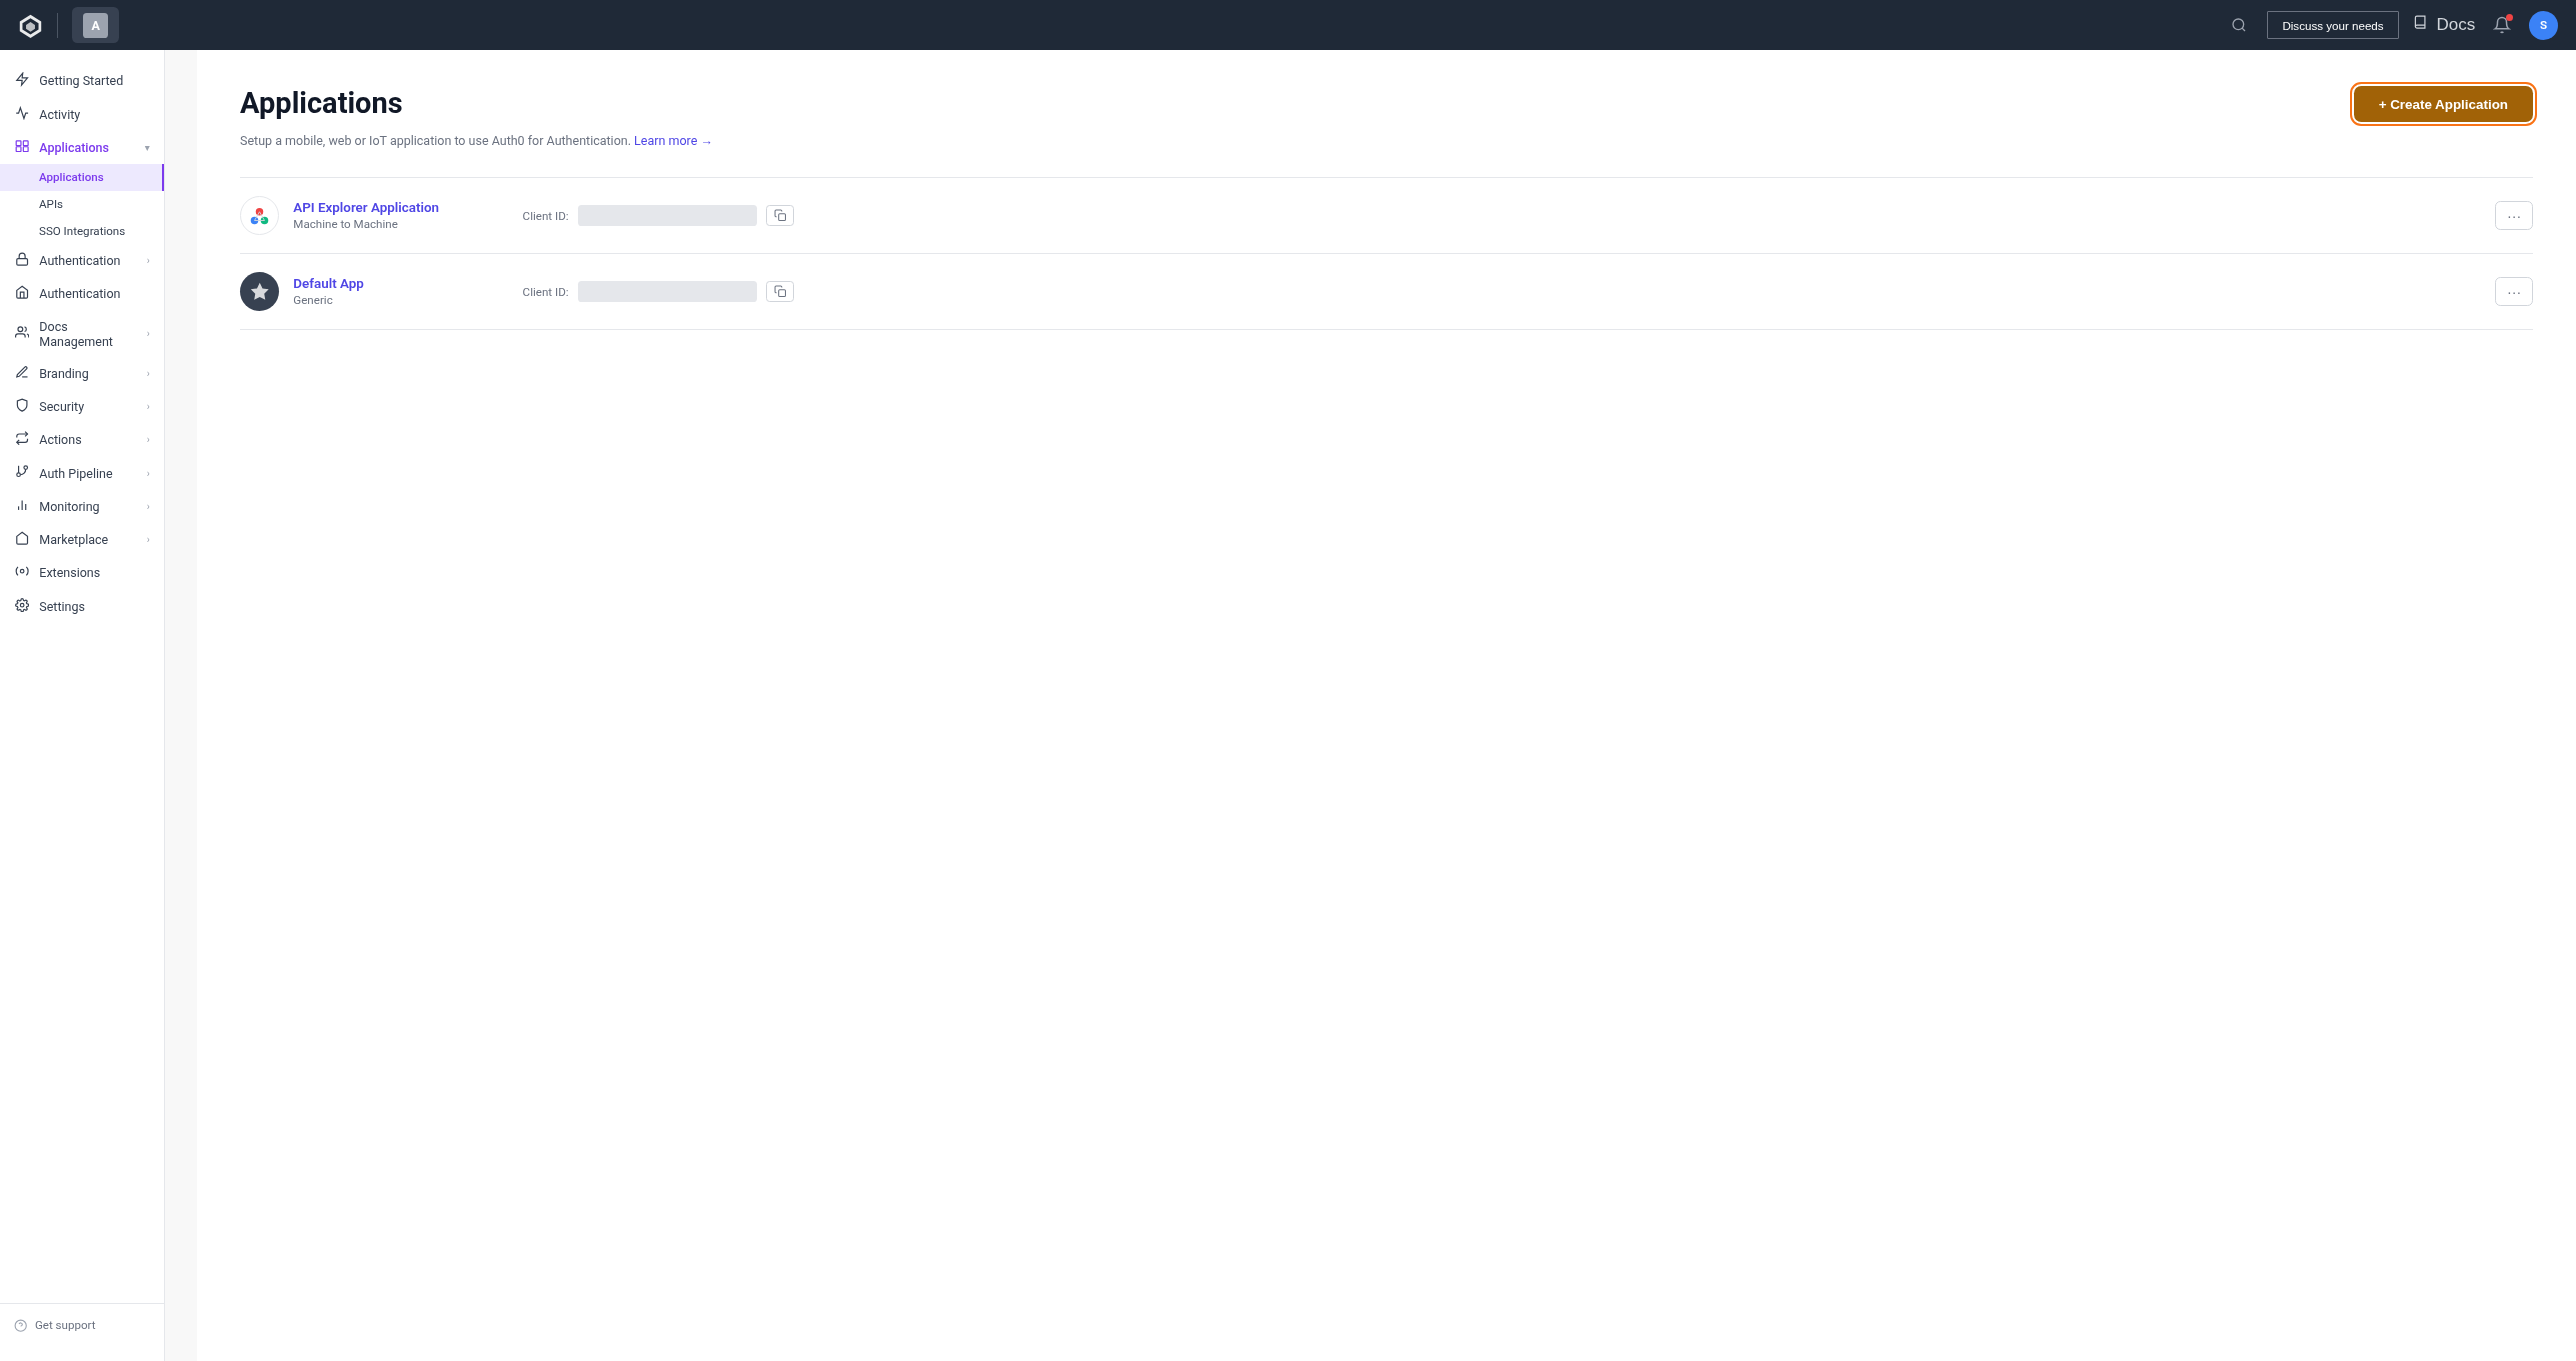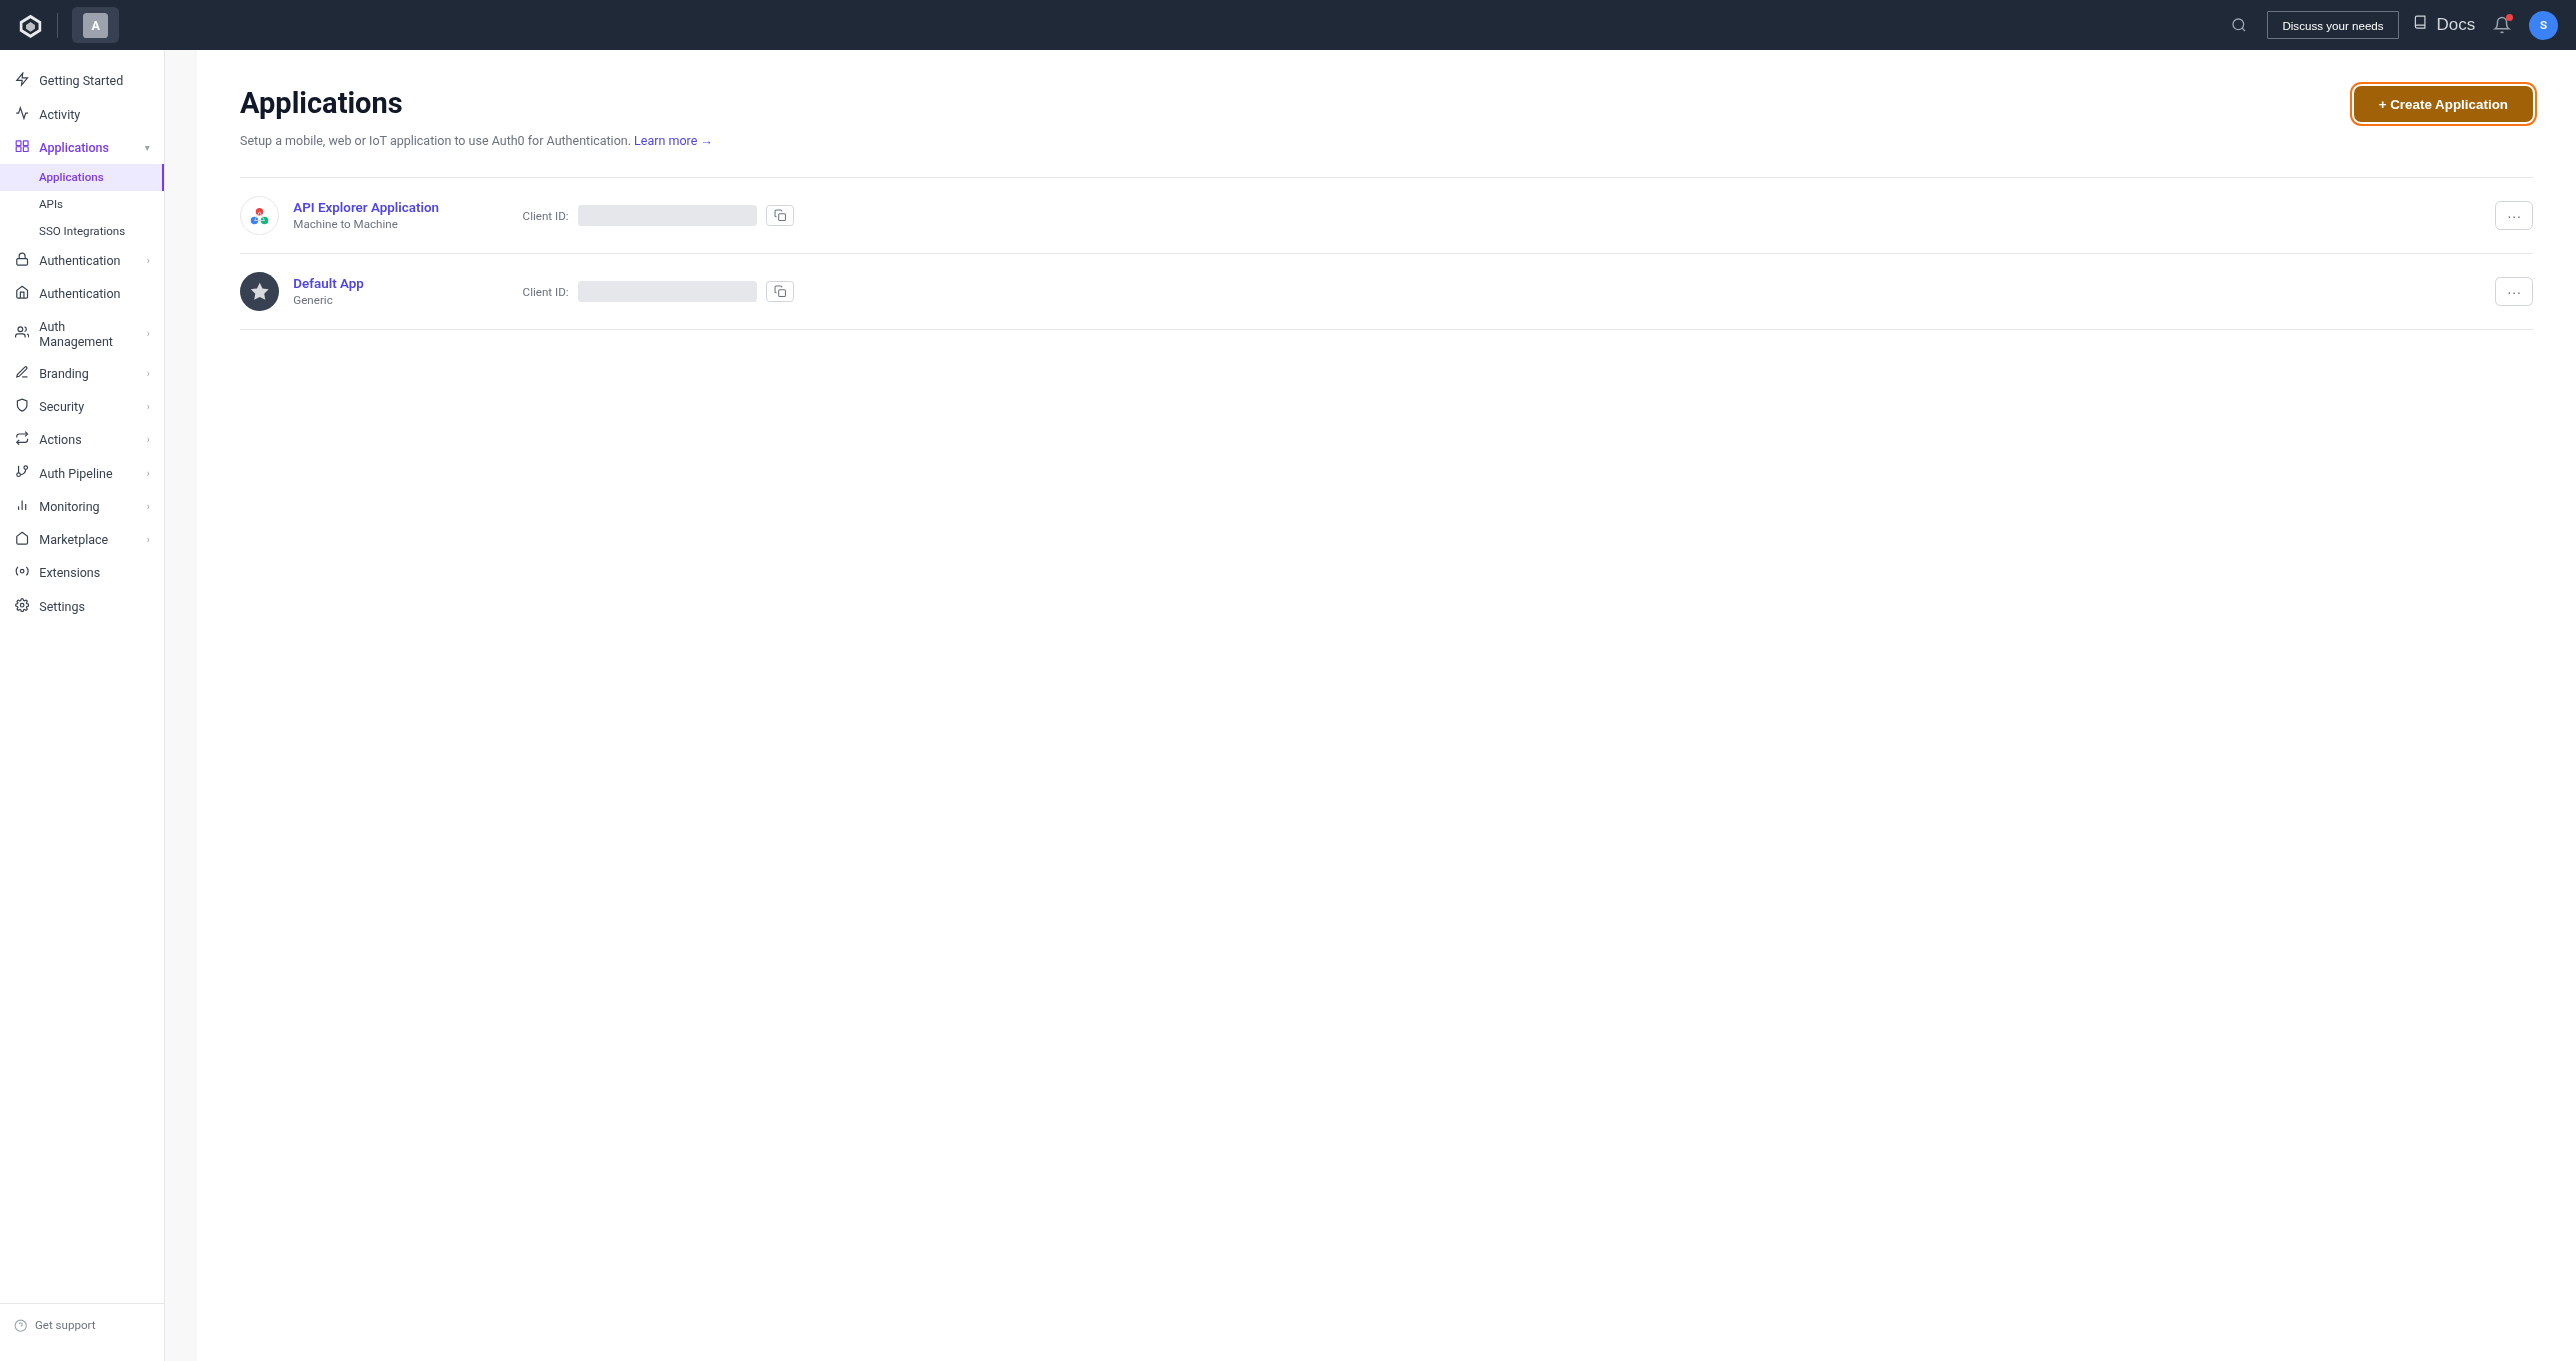--- a/index.html
+++ b/index.html
@@ -400,21 +400,21 @@
 
       <a class="sidebar-item">
         <span class="icon">
           <svg width="14.3" height="14.3" viewBox="0 0 24 24" fill="none" stroke="currentColor" stroke-width="2">
               <path d="M17 21v-2a4 4 0 0 0-4-4H5a4 4 0 0 0-4 4v2"></path>
               <circle cx="9" cy="7" r="4"></circle>
               <path d="M23 21v-2a4 4 0 0 0-3-3.87"></path>
               <path d="M16 3.13a4 4 0 0 1 0 7.75"></path>
             </svg>
         </span>
-        <span>Auth Management</span>
+        <span>Docs Management</span>
         <span class="chevron">›</span>
       </a>
 
       <a class="sidebar-item">
         <span class="icon">
           <svg width="14.3" height="14.3" viewBox="0 0 24 24" fill="none" stroke="currentColor" stroke-width="2">
               <path d="M12 20h9"></path>
               <path d="M16.5 3.5a2.121 2.121 0 0 1 3 3L7 19l-4 1 1-4L16.5 3.5z"></path>
             </svg>
         </span>

